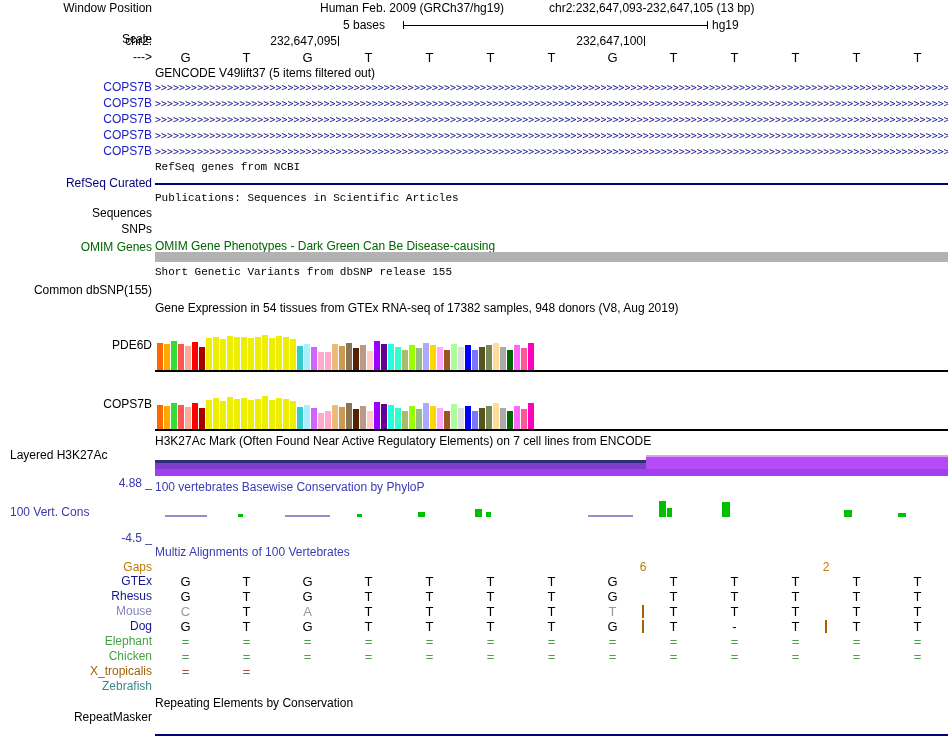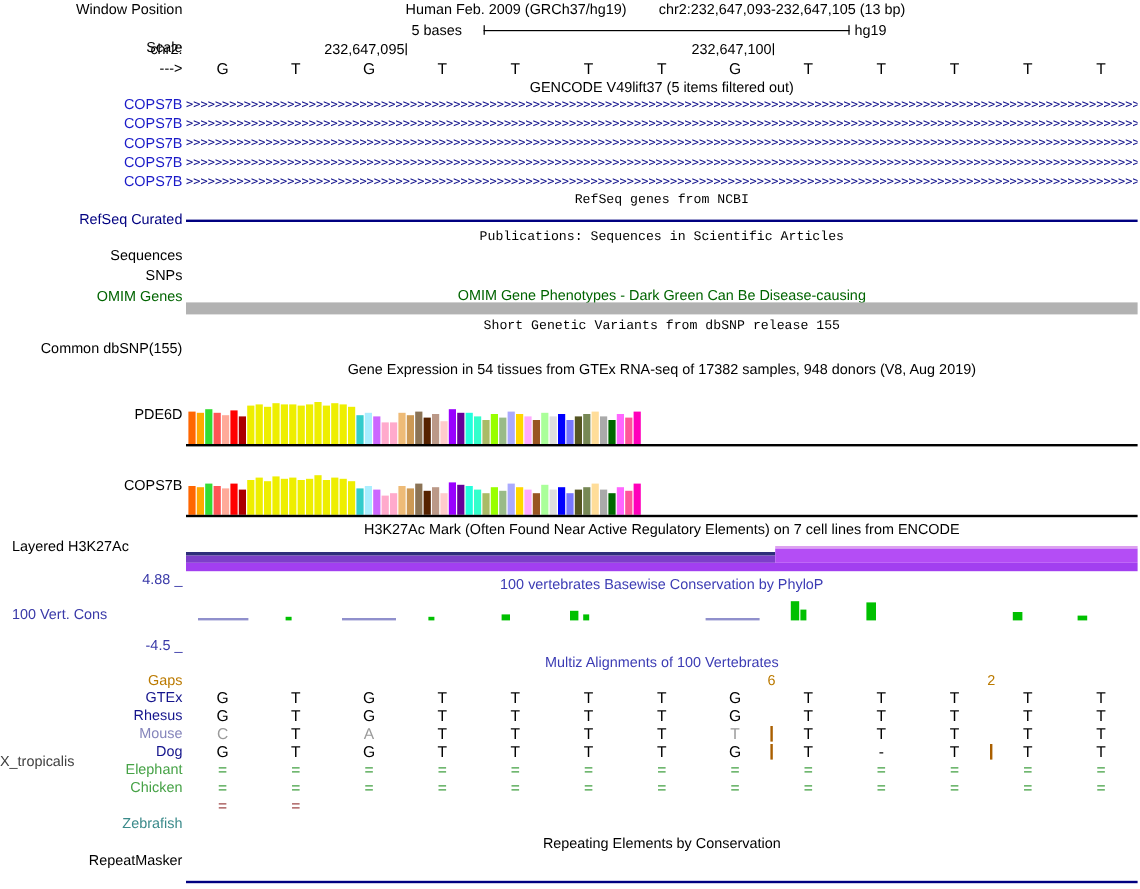--- a/index.html
+++ b/index.html
@@ -1,30 +1,30 @@
 <!DOCTYPE html>
 <html><head>
 <meta charset="utf-8">
 <style>
   html,body { margin:0; padding:0; background:#fff; }
   .page { position:relative; width:950px; height:741px; background:#ffffff;
           font-family:"Liberation Sans", sans-serif; font-size:12px; color:#000;
           overflow:hidden; }
   .abs { position:absolute; white-space:nowrap; }
   .lblcol { position:absolute; left:0; width:152px; text-align:right; white-space:nowrap; }
-  .ctr { position:absolute; left:155px; width:793px; text-align:center; white-space:nowrap; }
+  .ctr { position:absolute; left:155px; width:793px; white-space:nowrap; }
   .small { font-size:11px;font-family:Liberation Mono, monospace; }
 </style>
 </head>
 <body>
 
 <div class="page" id="page">
 
   <span class="lblcol" style="top:1px">Window Position</span>
-  <span class="abs" style="left:338px;top:1px">Human Feb. 2009 (GRCh37/hg19)</span>
+  <span class="abs" style="left:320px;top:1px">Human Feb. 2009 (GRCh37/hg19)</span>
   <span class="abs" style="left:549px;top:1px">chr2:232,647,093-232,647,105 (13 bp)</span>
 
   <span class="lblcol" style="top:32px">Scale</span>
   <span class="abs" style="left:330px;top:18px;width:68px;text-align:center">5 bases</span>
   <div class="abs" style="left:403px;top:25px;width:305px;height:1px;background:#000"></div>
   <div class="abs" style="left:403px;top:21px;width:1px;height:8px;background:#000"></div>
   <div class="abs" style="left:707px;top:21px;width:1px;height:8px;background:#000"></div>
   <span class="abs" style="left:712px;top:18px">hg19</span>
 
   <span class="lblcol" style="top:34px">chr2:</span>
@@ -302,19 +302,19 @@
     <div style="position: absolute; white-space: nowrap; left: 338px; top: 649px; width: 61px; text-align: center; color: rgb(70, 162, 70); font-size: 13px;">=</div>
     <div style="position: absolute; white-space: nowrap; left: 399px; top: 649px; width: 61px; text-align: center; color: rgb(70, 162, 70); font-size: 13px;">=</div>
     <div style="position: absolute; white-space: nowrap; left: 460px; top: 649px; width: 61px; text-align: center; color: rgb(70, 162, 70); font-size: 13px;">=</div>
     <div style="position: absolute; white-space: nowrap; left: 521px; top: 649px; width: 61px; text-align: center; color: rgb(70, 162, 70); font-size: 13px;">=</div>
     <div style="position: absolute; white-space: nowrap; left: 582px; top: 649px; width: 61px; text-align: center; color: rgb(70, 162, 70); font-size: 13px;">=</div>
     <div style="position: absolute; white-space: nowrap; left: 643px; top: 649px; width: 61px; text-align: center; color: rgb(70, 162, 70); font-size: 13px;">=</div>
     <div style="position: absolute; white-space: nowrap; left: 704px; top: 649px; width: 61px; text-align: center; color: rgb(70, 162, 70); font-size: 13px;">=</div>
     <div style="position: absolute; white-space: nowrap; left: 765px; top: 649px; width: 61px; text-align: center; color: rgb(70, 162, 70); font-size: 13px;">=</div>
     <div style="position: absolute; white-space: nowrap; left: 826px; top: 649px; width: 61px; text-align: center; color: rgb(70, 162, 70); font-size: 13px;">=</div>
     <div style="position: absolute; white-space: nowrap; left: 887px; top: 649px; width: 61px; text-align: center; color: rgb(70, 162, 70); font-size: 13px;">=</div>
-    <div style="position: absolute; white-space: nowrap; left: 0px; top: 627px; width: 152px; text-align: left; color: #404040;">X_tropicalis</div>
+    <div style="position: absolute; white-space: nowrap; left: 0px; top: 664px; width: 152px; text-align: right; color: #a16207;">X_tropicalis</div>
     <div style="position: absolute; white-space: nowrap; left: 155px; top: 664px; width: 61px; text-align: center; color: rgb(160, 74, 74); font-size: 13px;">=</div>
     <div style="position: absolute; white-space: nowrap; left: 216px; top: 664px; width: 61px; text-align: center; color: rgb(160, 74, 74); font-size: 13px;">=</div>
     <div style="position: absolute; white-space: nowrap; left: 0px; top: 679px; width: 152px; text-align: right; color: rgb(58, 138, 138);">Zebrafish</div>
     <div style="position: absolute; white-space: nowrap; left: 636px; top: 560px; width: 14px; text-align: center; color: rgb(187, 122, 0);">6</div>
     <div style="position: absolute; white-space: nowrap; left: 819px; top: 560px; width: 14px; text-align: center; color: rgb(187, 122, 0);">2</div>
   </div>
 
 </body></html>

